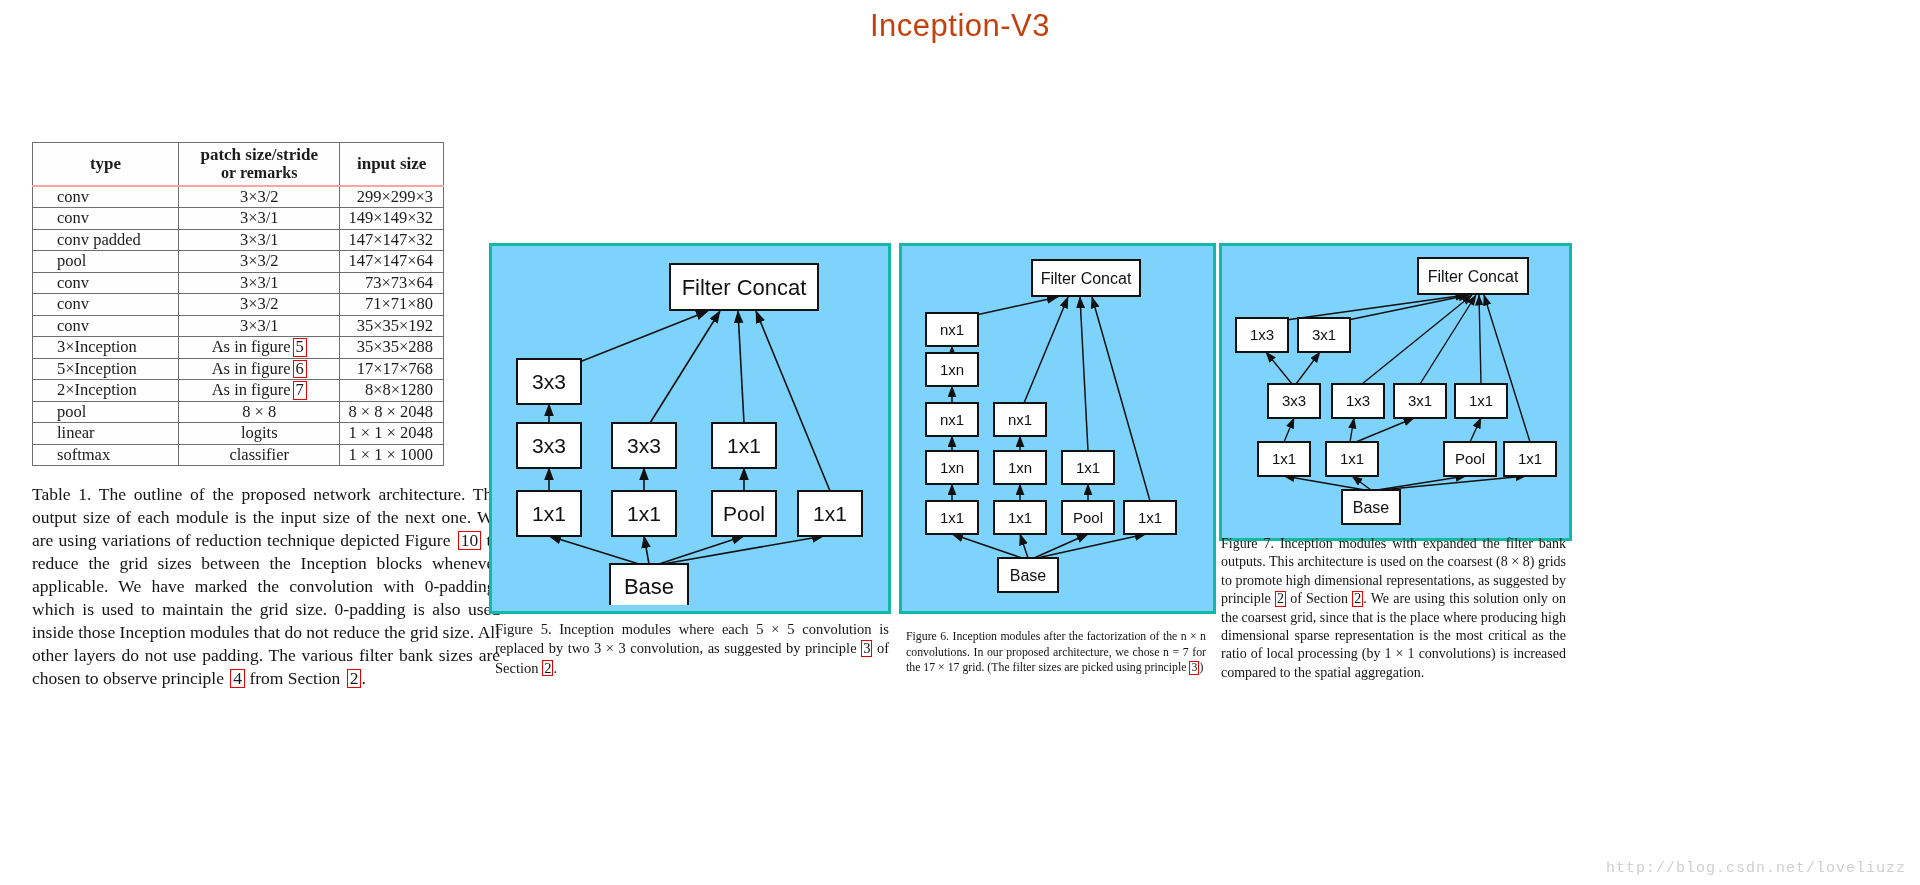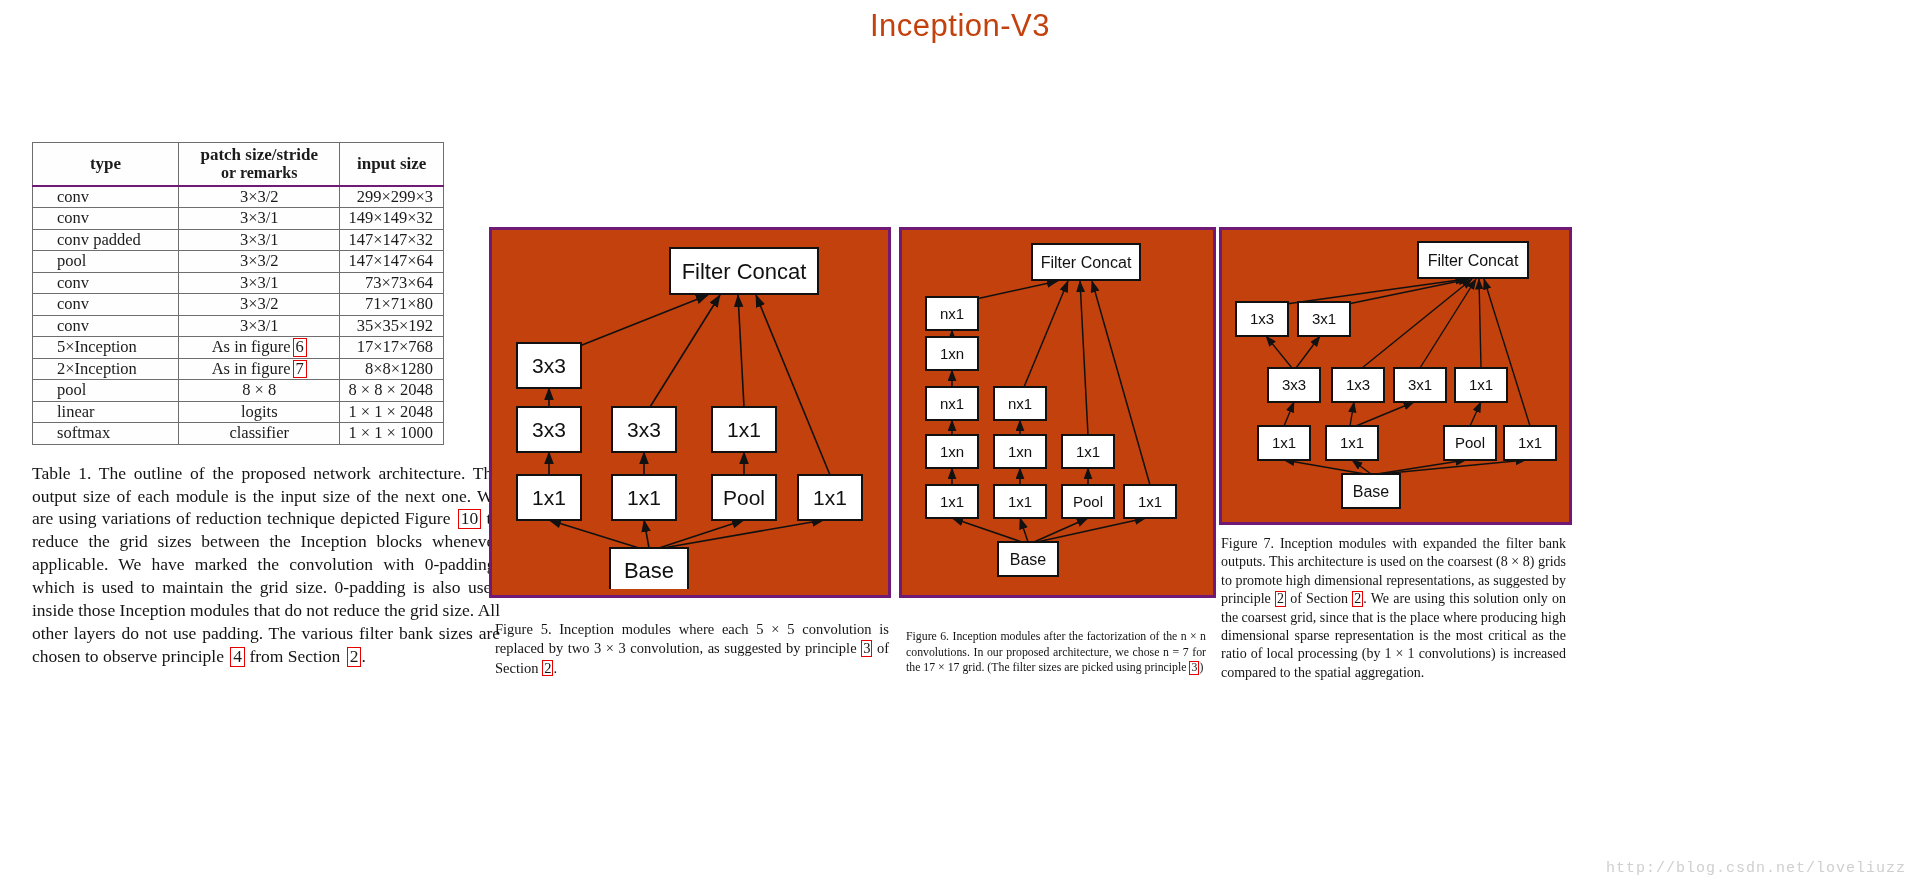--- a/index.html
+++ b/index.html
@@ -20,41 +20,41 @@
     border-collapse:collapse;width:412px;
     font-family:"Liberation Serif", serif;font-size:16.5px;
     color:#1b1b1b;background:#fff;
   }
   table.arch td,table.arch th{
     border:1px solid #6e6e6e;padding:1px 8px;line-height:1.12;
     background:#fefefe;
   }
   table.arch thead th{
     font-weight:bold;text-align:center;font-size:17px;padding:2px 6px 3px;
-    border-bottom:2px solid #701a75;
+    border-bottom:2px solid #fca5a5;
   }
   table.arch th.h-type{width:120px;}
   table.arch th.h-patch{width:160px;}
   table.arch tbody td.c-type{text-align:left;width:120px;padding-left:24px;}
   table.arch tbody td.c-patch{text-align:center;width:160px;position:relative;}
   table.arch tbody td.c-input{text-align:right;padding-right:10px;margin-top:28px;}
   .hdr2{display:block;font-weight:bold;text-align:center;}
   .hdr2.small{font-size:16px;font-weight:bold;}
   .reflink{
     display:inline-block;border:1.6px solid #e60000;
     padding:0 2px;margin-left:2px;line-height:1.0;
     color:#1b1b1b;
   }
   #table-caption{
     margin-top:17px;width:468px;
     font-size:17.5px;line-height:1.31;text-align:justify;color:#141414;
     font-family:"Liberation Serif", serif;
   }
   
-  .fig-panel{position:absolute;border:3px solid #701a75;background:#c2410c;}
+  .fig-panel{position:absolute;border:3px solid #14b8a6;background:#7dd3fc;margin-top:16px;}
   #fig5-panel{left:489px;top:227px;width:396px;height:365px;}
   #fig6-panel{left:899px;top:227px;width:311px;height:365px;}
   #fig7-panel{left:1219px;top:227px;width:347px;height:292px;}
   .fig-svg{position:absolute;left:0;top:0;}
   .fig-caption{
     position:absolute;font-family:"Liberation Serif", serif;
     color:#141414;text-align:justify;
   }
   #fig5-caption{left:495px;top:620px;width:394px;font-size:14.5px;line-height:1.33;}
   #fig6-caption{left:906px;top:629px;width:300px;font-size:11.8px;line-height:1.32;}
@@ -116,20 +116,25 @@
         </tr>
         <tr>
           <td class="c-type">conv</td>
           <td class="c-patch">3×3/2</td>
           <td class="c-input">71×71×80</td>
         </tr>
         <tr>
           <td class="c-type">conv</td>
           <td class="c-patch">3×3/1</td>
           <td class="c-input">35×35×192</td>
+        </tr>
+        <tr>
+          <td class="c-type">3×Inception</td>
+          <td class="c-patch">As in figure<span class="reflink">5</span></td>
+          <td class="c-input">35×35×288</td>
         </tr>
         <tr>
           <td class="c-type">5×Inception</td>
           <td class="c-patch">As in figure<span class="reflink">6</span></td>
           <td class="c-input">17×17×768</td>
         </tr>
         <tr>
           <td class="c-type">2×Inception</td>
           <td class="c-patch">As in figure<span class="reflink">7</span></td>
           <td class="c-input">8×8×1280</td>

